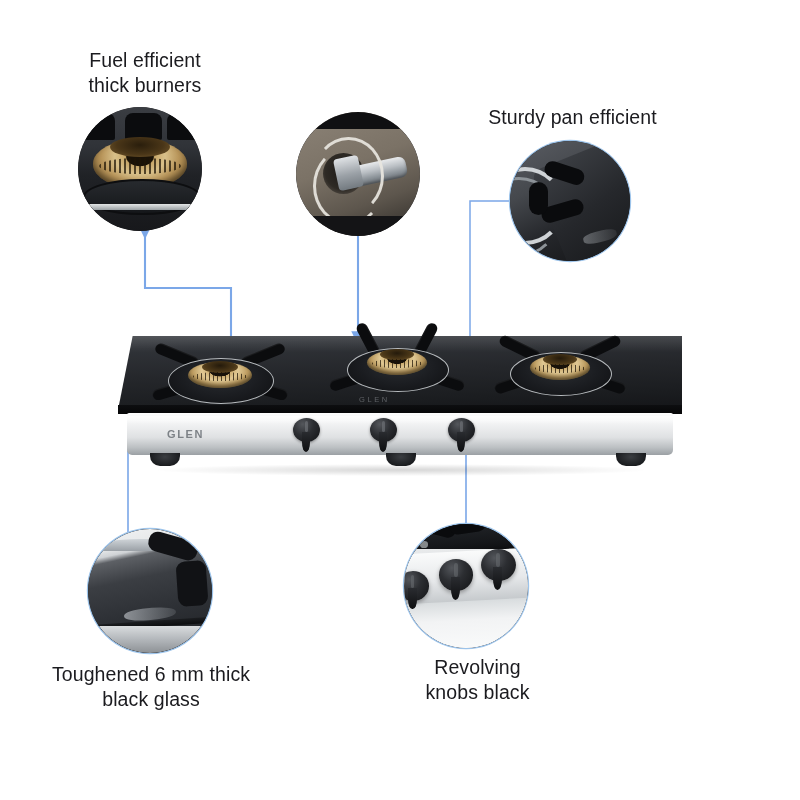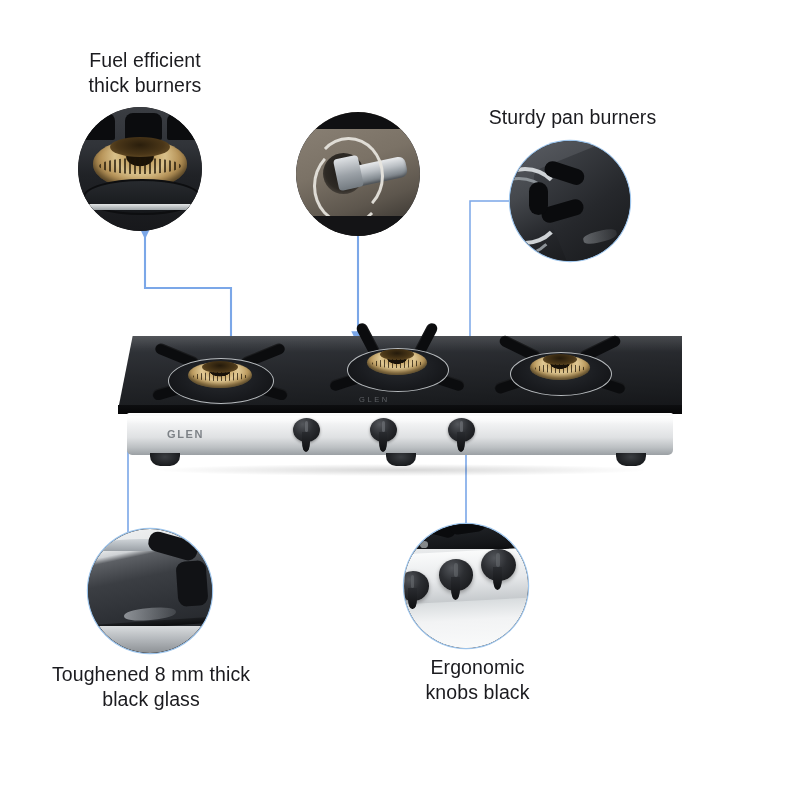--- a/index.html
+++ b/index.html
@@ -524,21 +524,21 @@
         <div class="nhole"></div>
         <div class="nbarrel"></div>
         <div class="nnut"></div>
         <div class="arrow-arc"></div>
         <div class="arrow-arc2"></div>
         <div class="nbot"></div>
       </div>
     </div>
   </div>
 
-  <div class="callout-label" style="left:460px; top:105px; width:225px;">Sturdy pan burners</div>
+  <div class="callout-label" style="left:460px; top:105px; width:225px;">Sturdy pan efficient</div>
 
   <div class="detail-circle ring" style="left:510px; top:141px; width:120px; height:120px;">
     <div class="dc-inner">
       <div class="pan-crop">
         <div class="glass-wedge"></div>
         <div class="ring-edge2"></div>
         <div class="ring-edge"></div>
         <div class="grate-arm a1"></div>
         <div class="grate-arm a2"></div>
         <div class="grate-arm a3"></div>
@@ -627,21 +627,21 @@
         <div class="ggrate g1"></div>
         <div class="ggrate g2"></div>
         <div class="glogo"></div>
         <div class="gedge"></div>
         <div class="gsteel"></div>
         <div class="gblue"></div>
       </div>
     </div>
   </div>
 
-  <div class="callout-label" style="left:20px; top:662px; width:262px;">Toughened 8 mm thick
+  <div class="callout-label" style="left:20px; top:662px; width:262px;">Toughened 6 mm thick
 black glass</div>
 
   <div class="detail-circle ring" style="left:404px; top:524px; width:124px; height:124px;">
     <div class="dc-inner">
       <div class="knob-crop">
         <div class="kglass"></div>
         <div class="kgrate k1"></div>
         <div class="kgrate k2"></div>
         <div class="kdot"></div>
         <div class="kpanel"></div>
@@ -655,16 +655,16 @@
             <div class="stem"></div>
         </div>
         <div class="knob" style="left:62%; top:20%; width:28%; height:26%;">
           <div class="tick"></div>
             <div class="stem"></div>
         </div>
       </div>
     </div>
   </div>
 
-  <div class="callout-label" style="left:385px; top:655px; width:185px;">Ergonomic
+  <div class="callout-label" style="left:385px; top:655px; width:185px;">Revolving
 knobs black</div>
 
 </div>
 
 </body></html>

